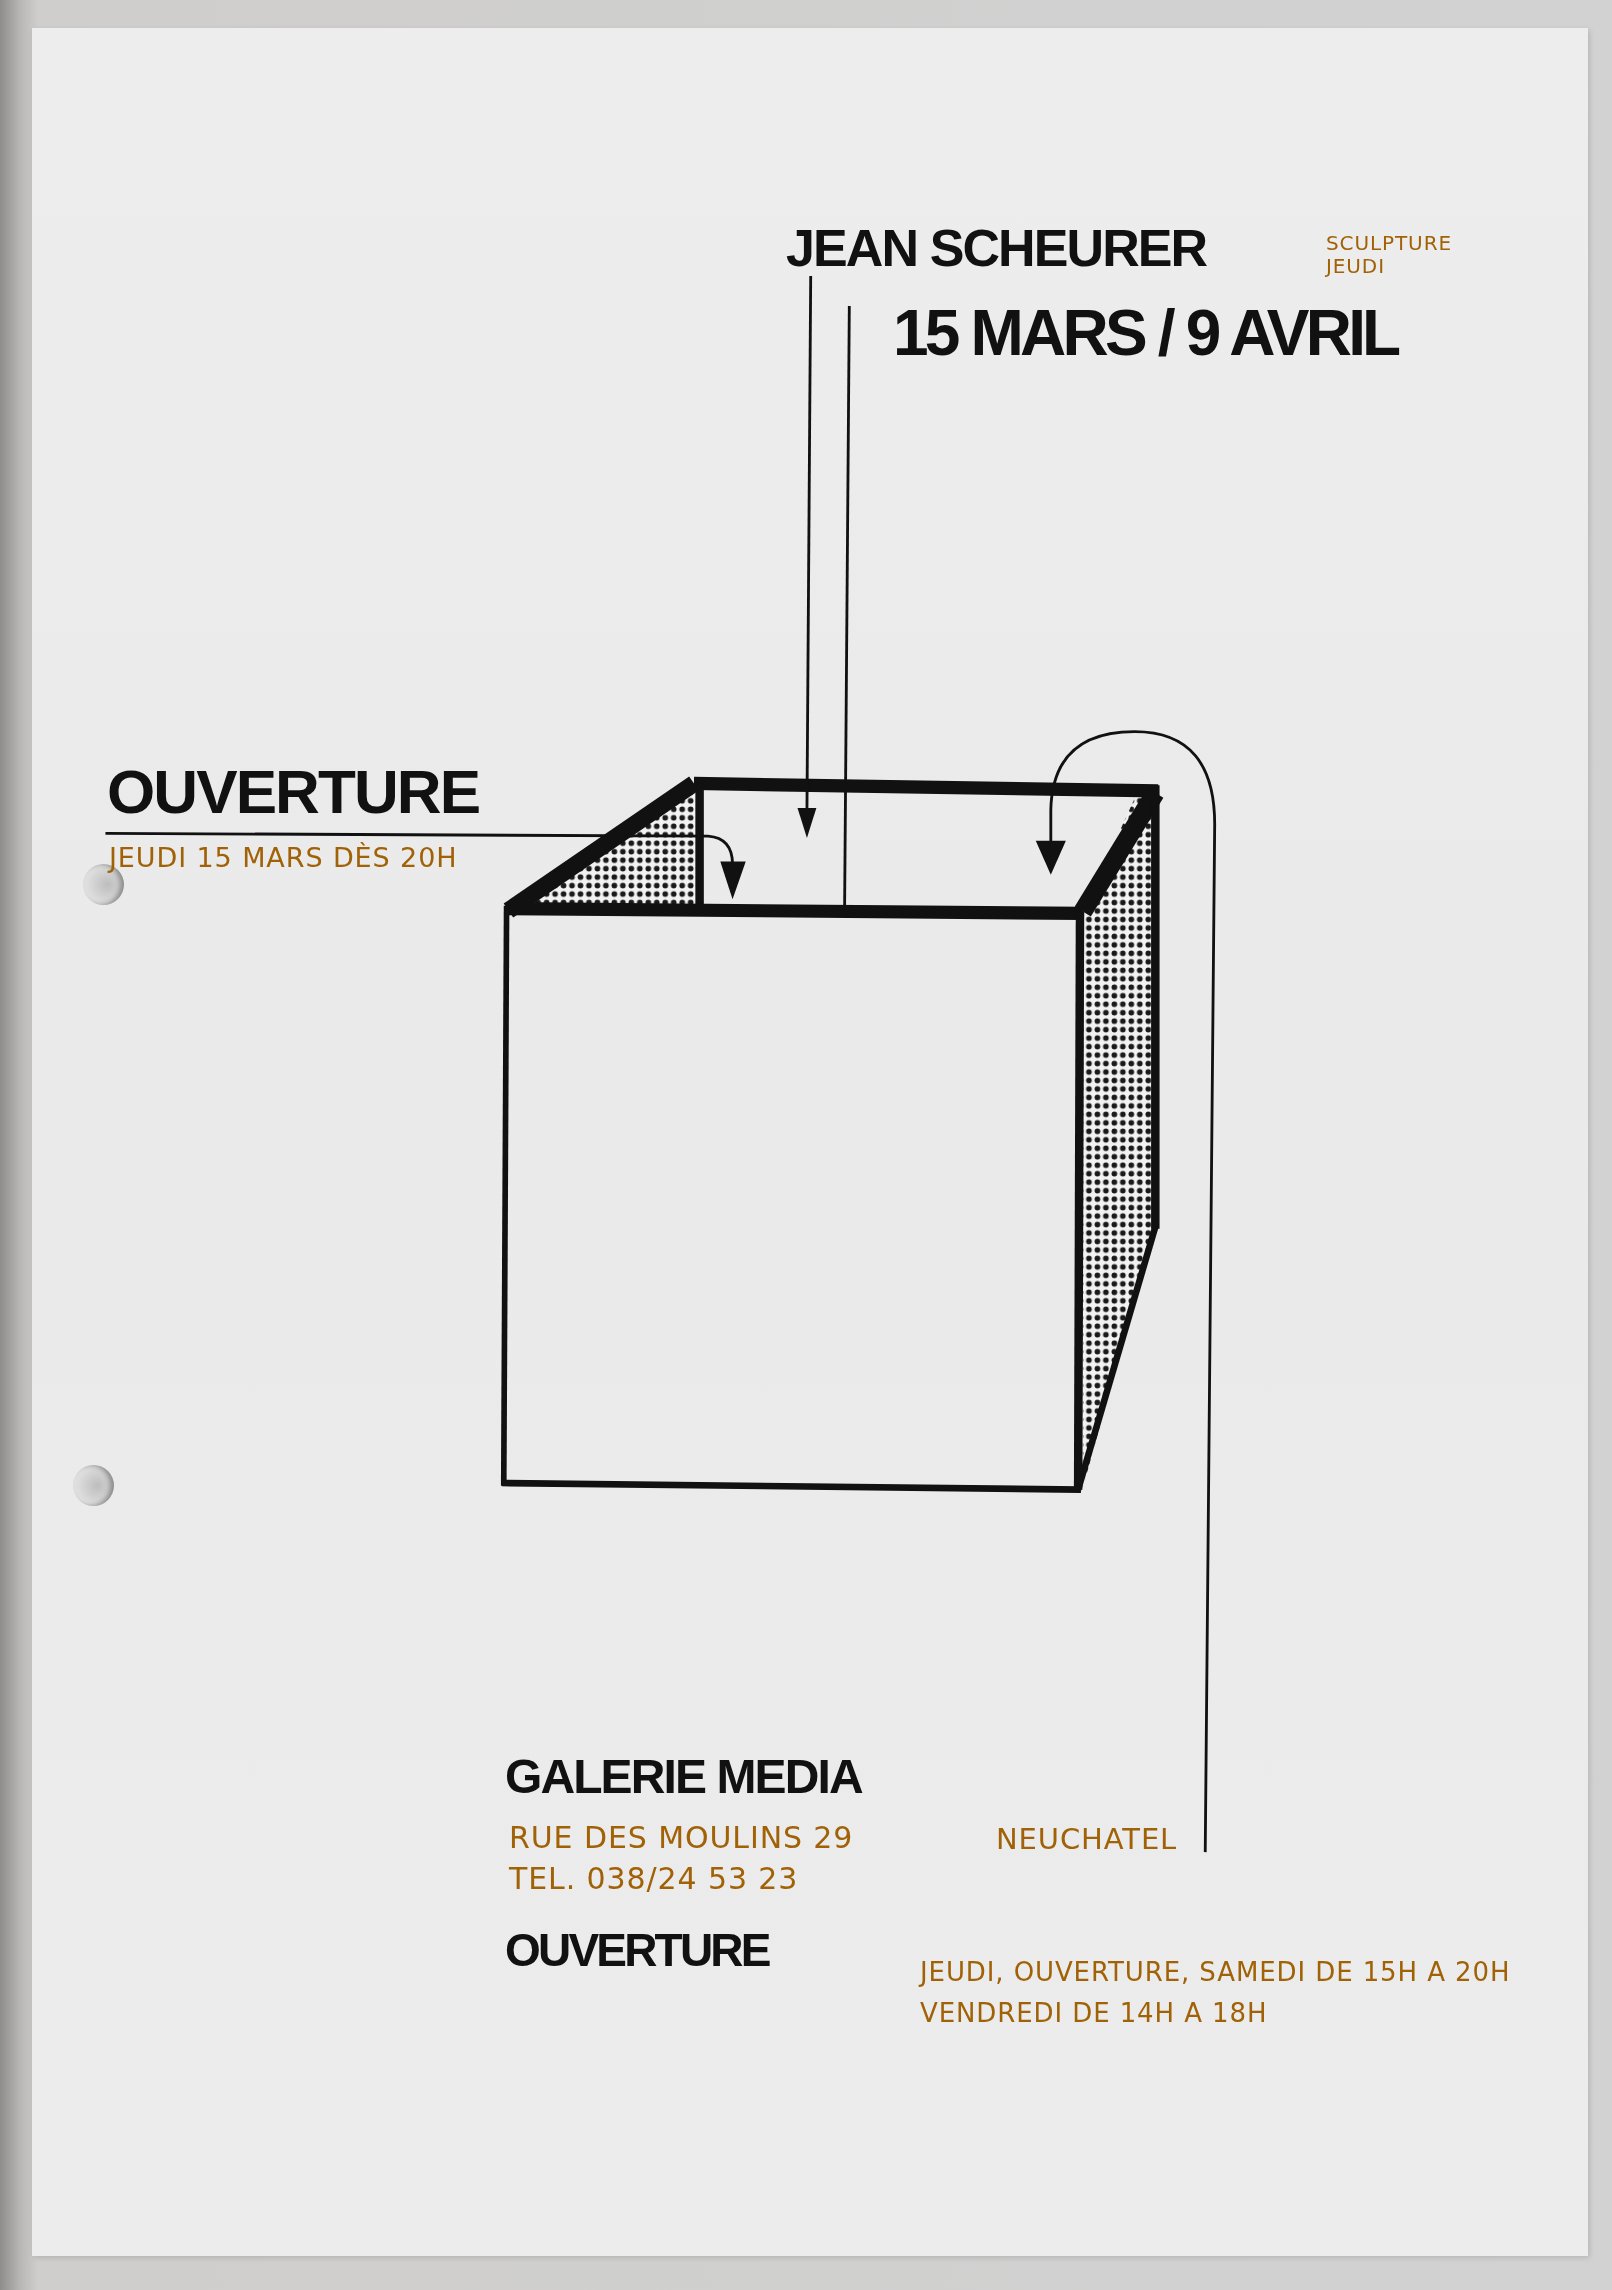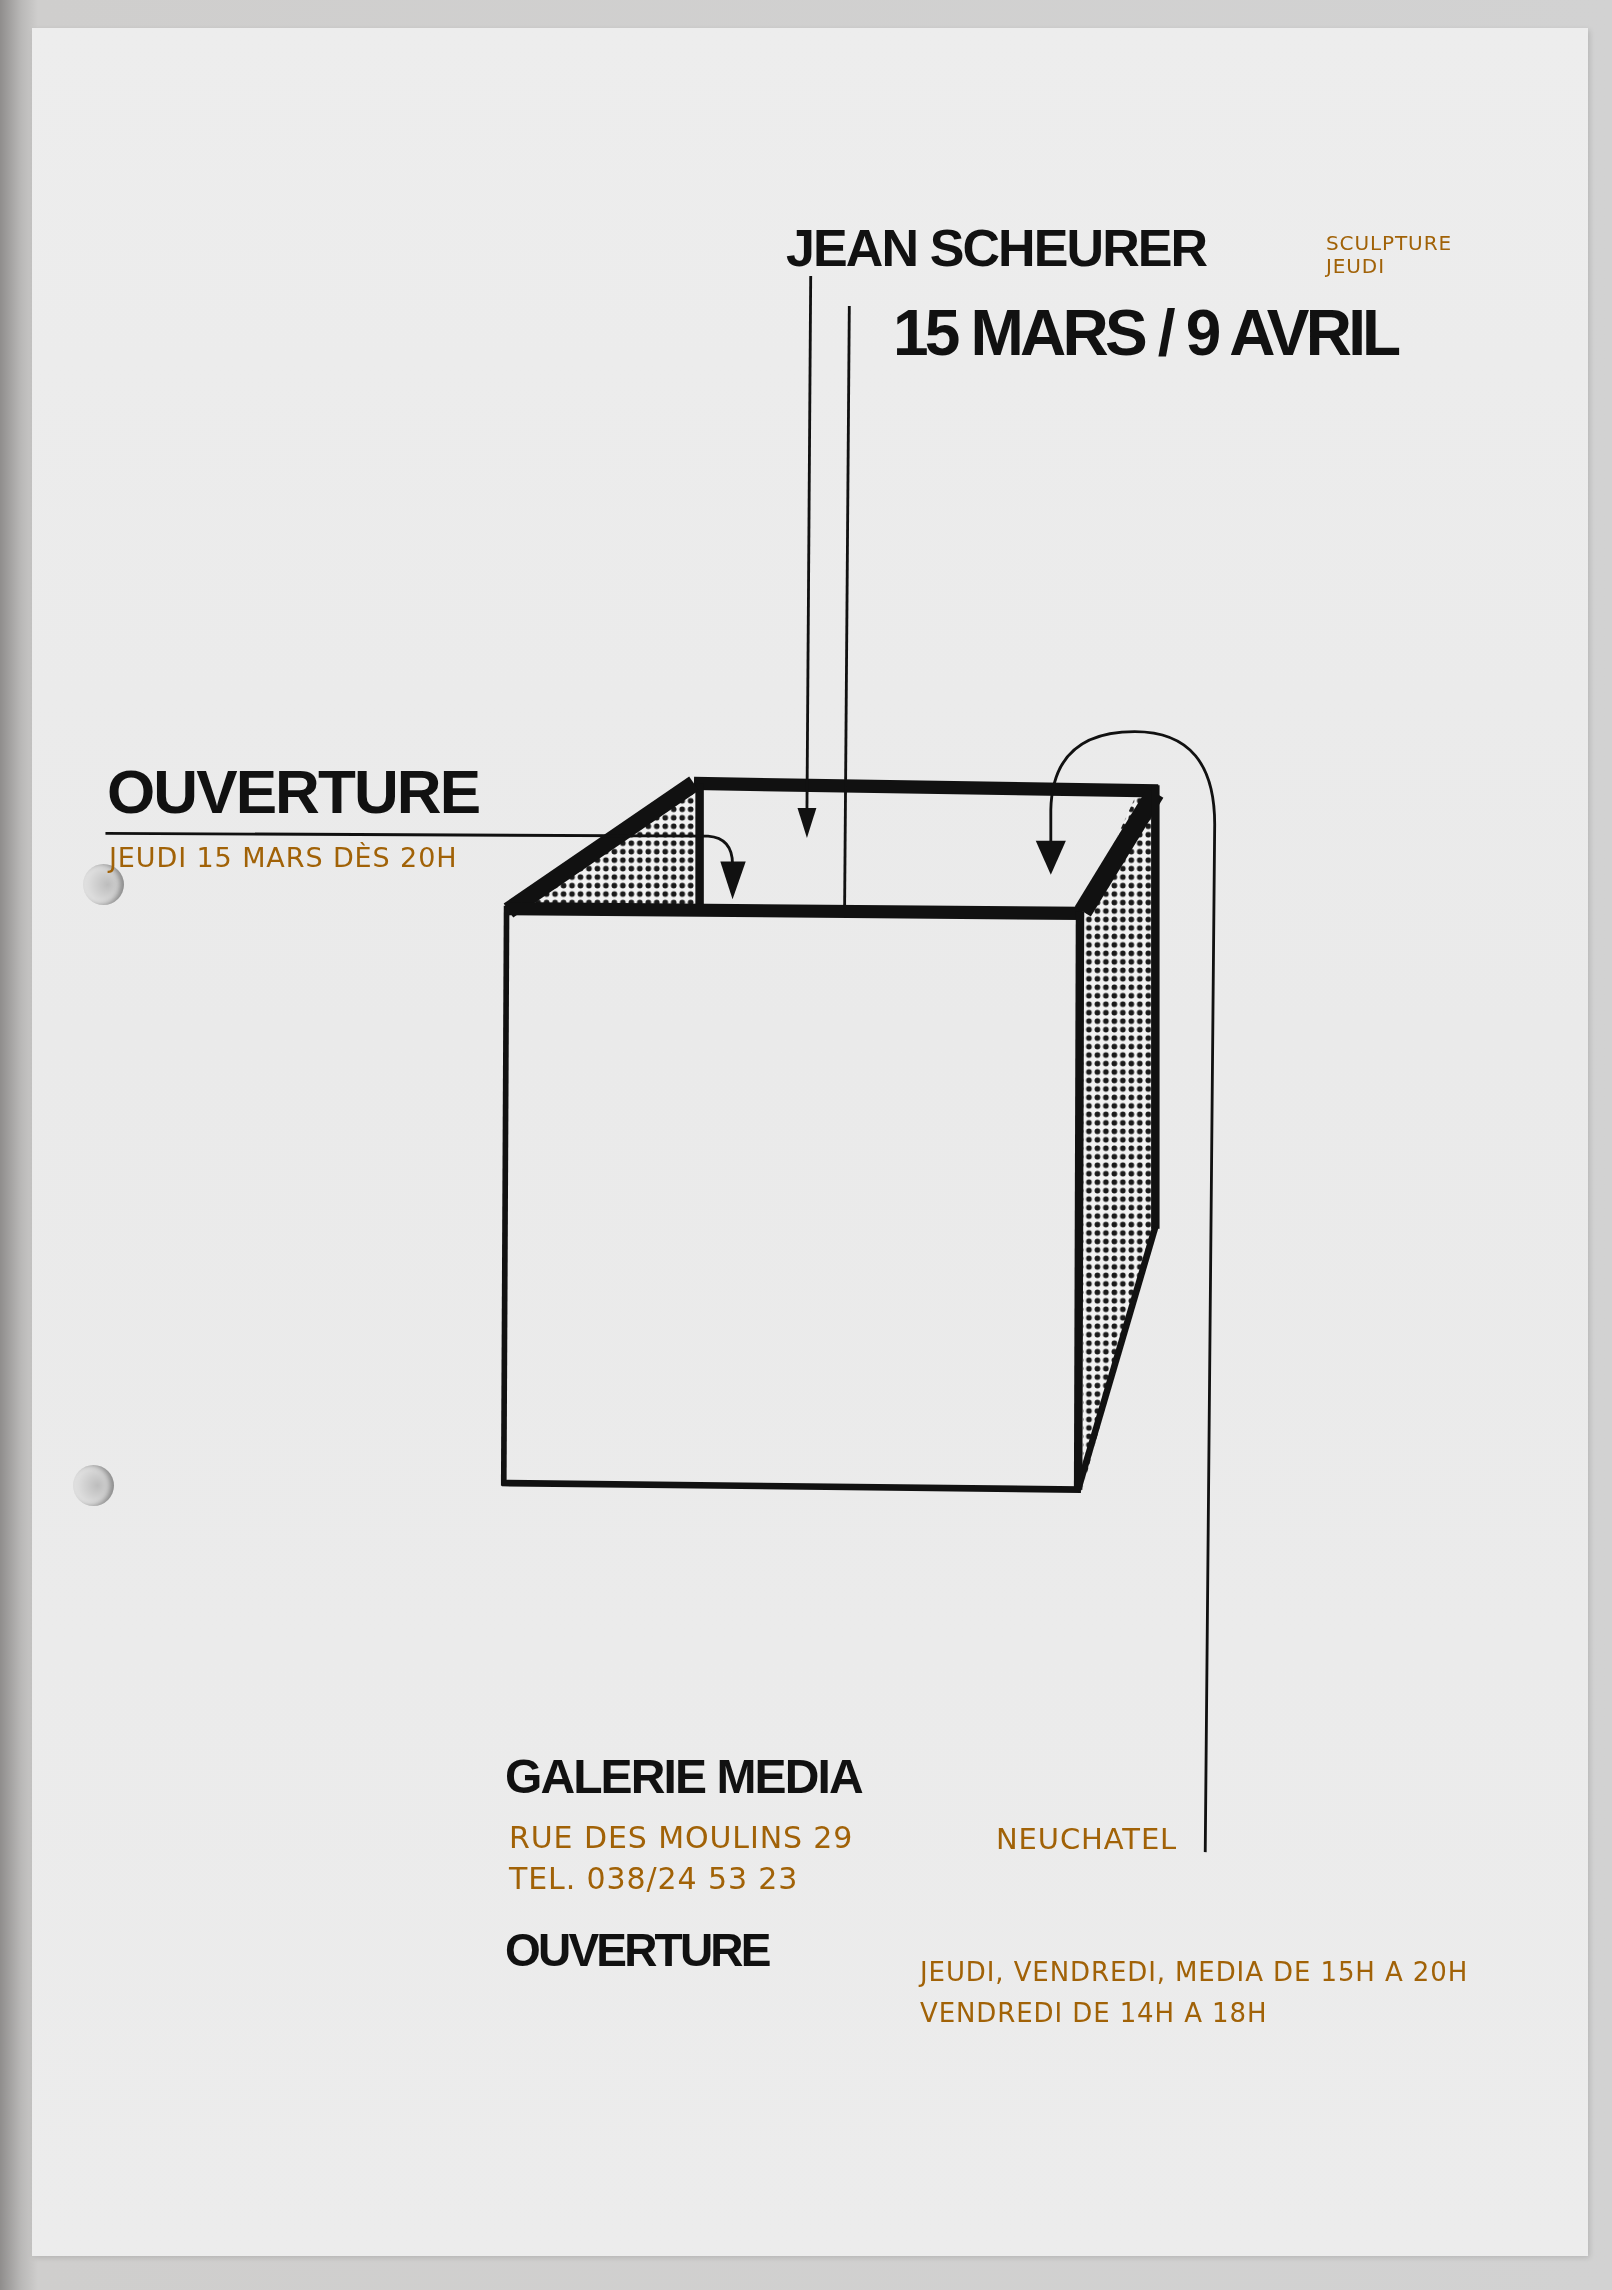--- a/index.html
+++ b/index.html
@@ -92,15 +92,15 @@
 
 <div class="t bold" style="left:107px; top:761px; font-size:62px;">OUVERTURE</div>
 <div class="t hand" style="left:109px; top:844px; font-size:27px;">JEUDI 15 MARS DÈS 20H</div>
 
 <div class="t bold" style="left:505px; top:1753px; font-size:48px;">GALERIE MEDIA</div>
 <div class="t hand" style="left:509px; top:1823px; font-size:30px;">RUE DES MOULINS 29</div>
 <div class="t hand" style="left:996px; top:1825px; font-size:29px;">NEUCHATEL</div>
 <div class="t hand" style="left:509px; top:1864px; font-size:30px;">TEL. 038/24 53 23</div>
 
 <div class="t bold" style="left:505px; top:1927px; font-size:46px; letter-spacing:-2.8px;">OUVERTURE</div>
-<div class="t hand" style="left:920px; top:1959px; font-size:26px;">JEUDI, VENDREDI, MEDIA DE 15H A 20H</div>
+<div class="t hand" style="left:920px; top:1959px; font-size:26px;">JEUDI, OUVERTURE, SAMEDI DE 15H A 20H</div>
 <div class="t hand" style="left:920px; top:2000px; font-size:26px;">VENDREDI DE 14H A 18H</div>
 
 
 </body></html>

